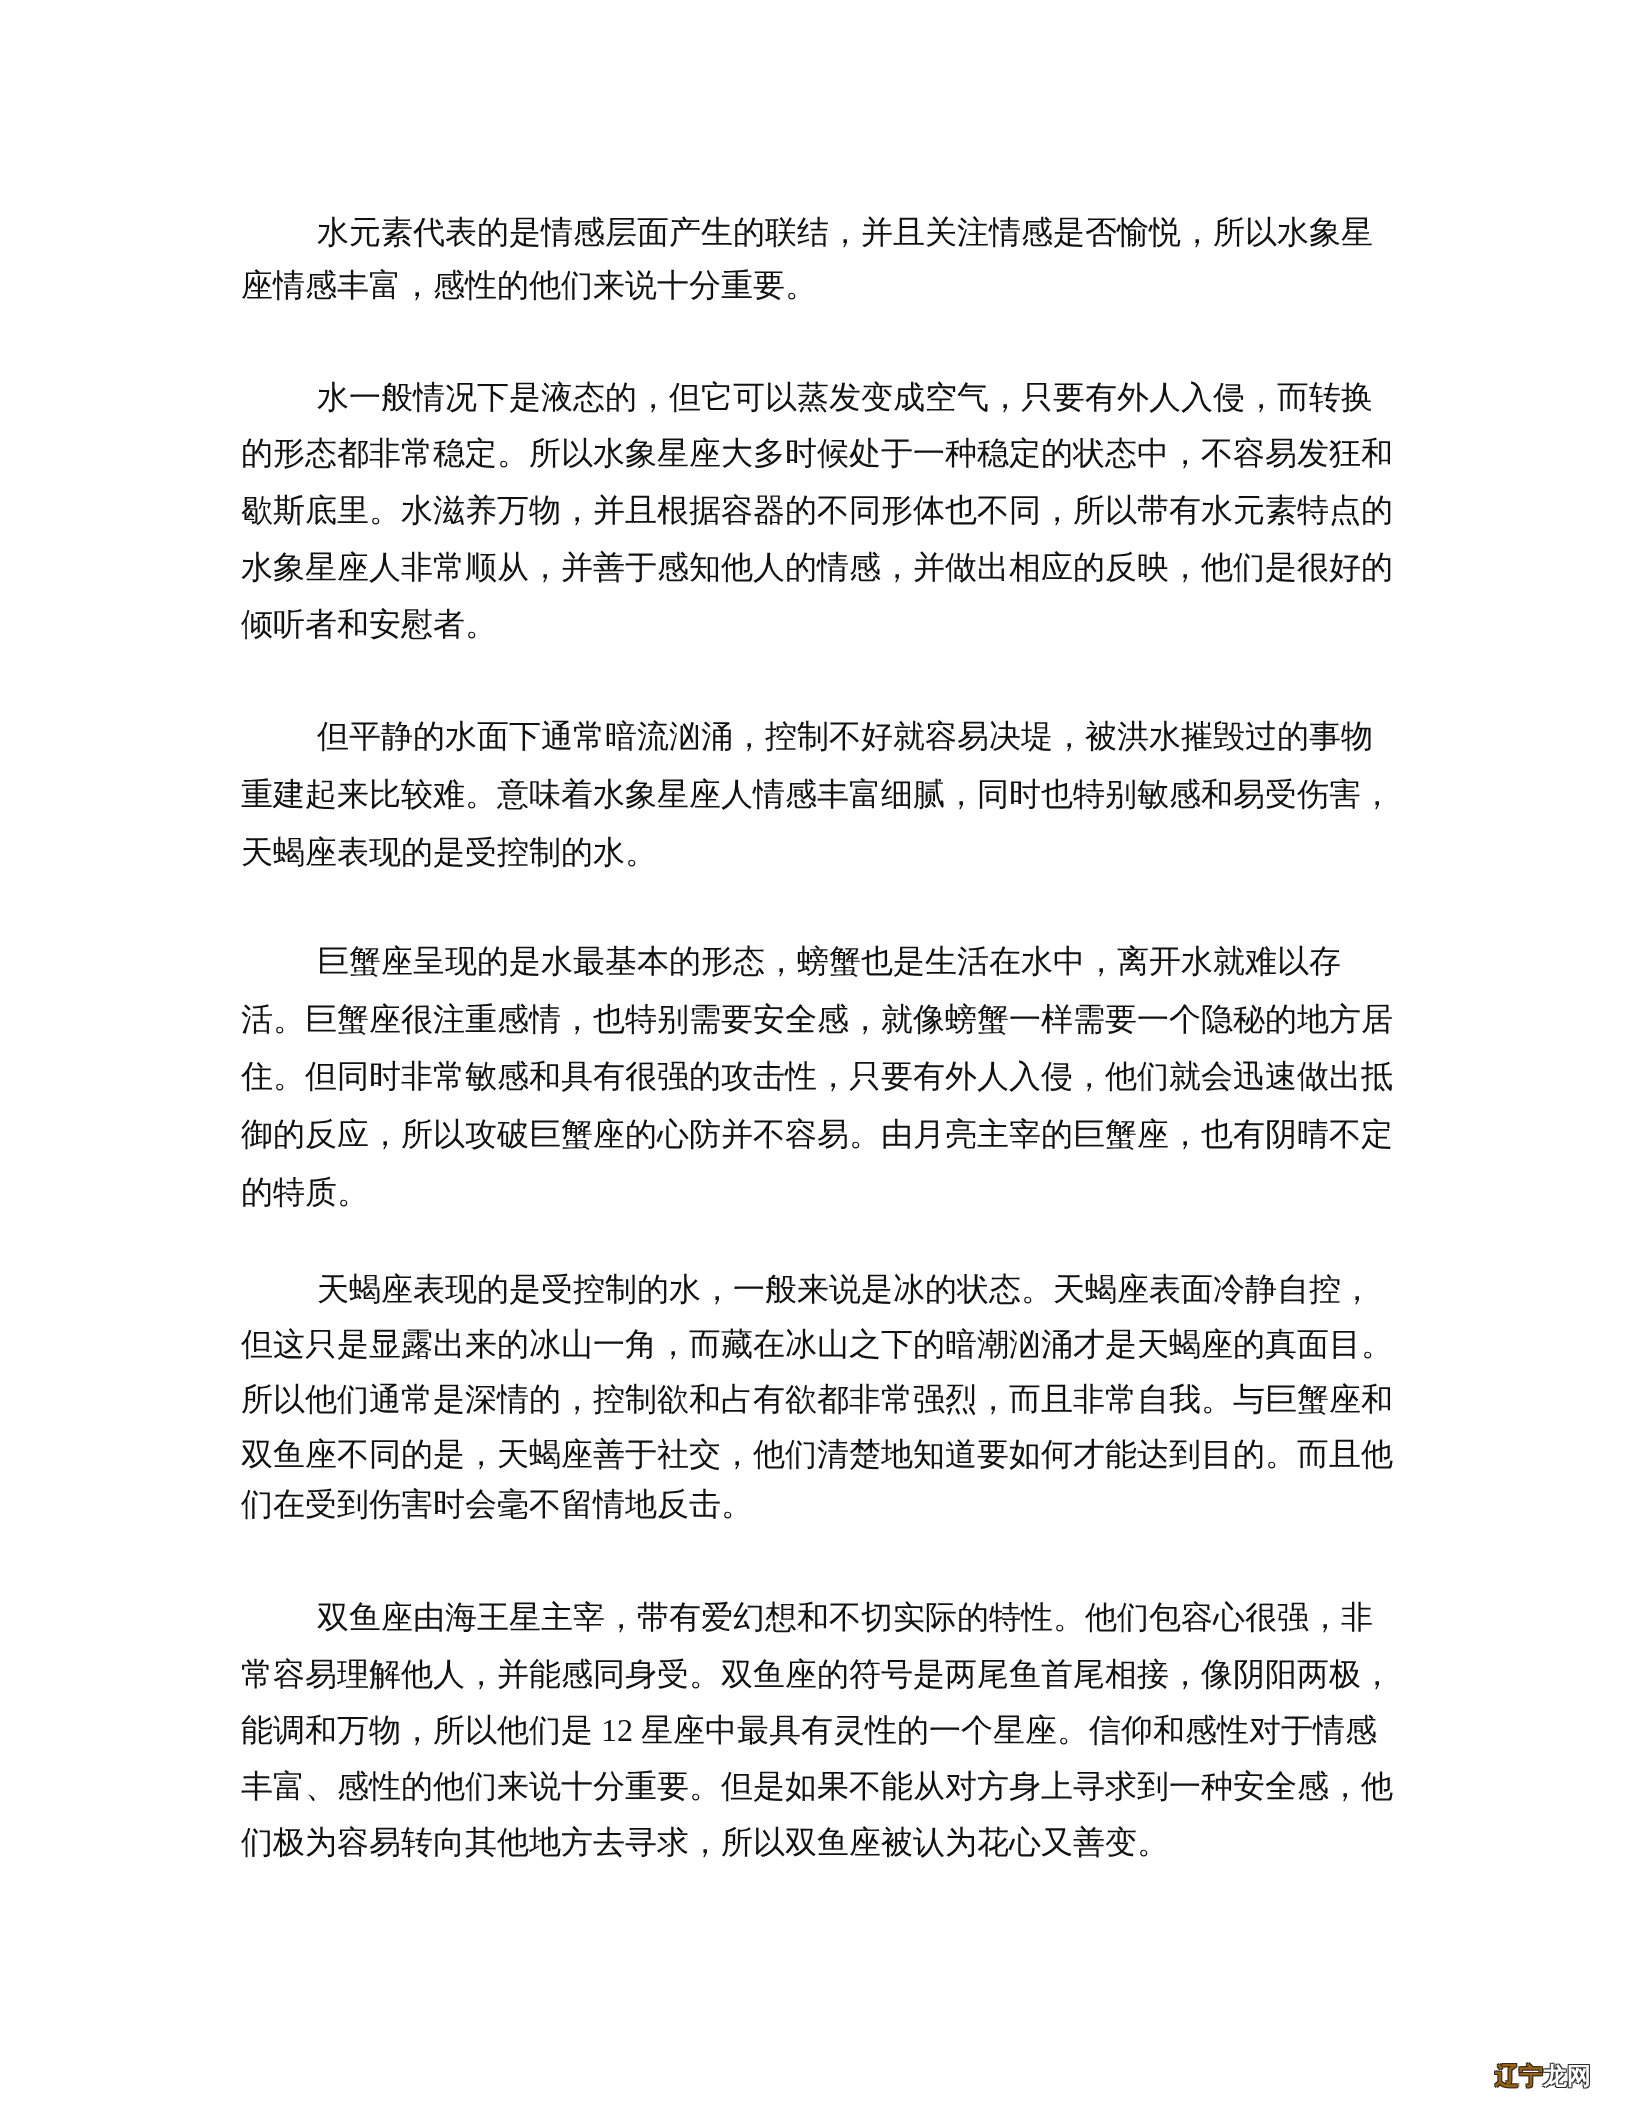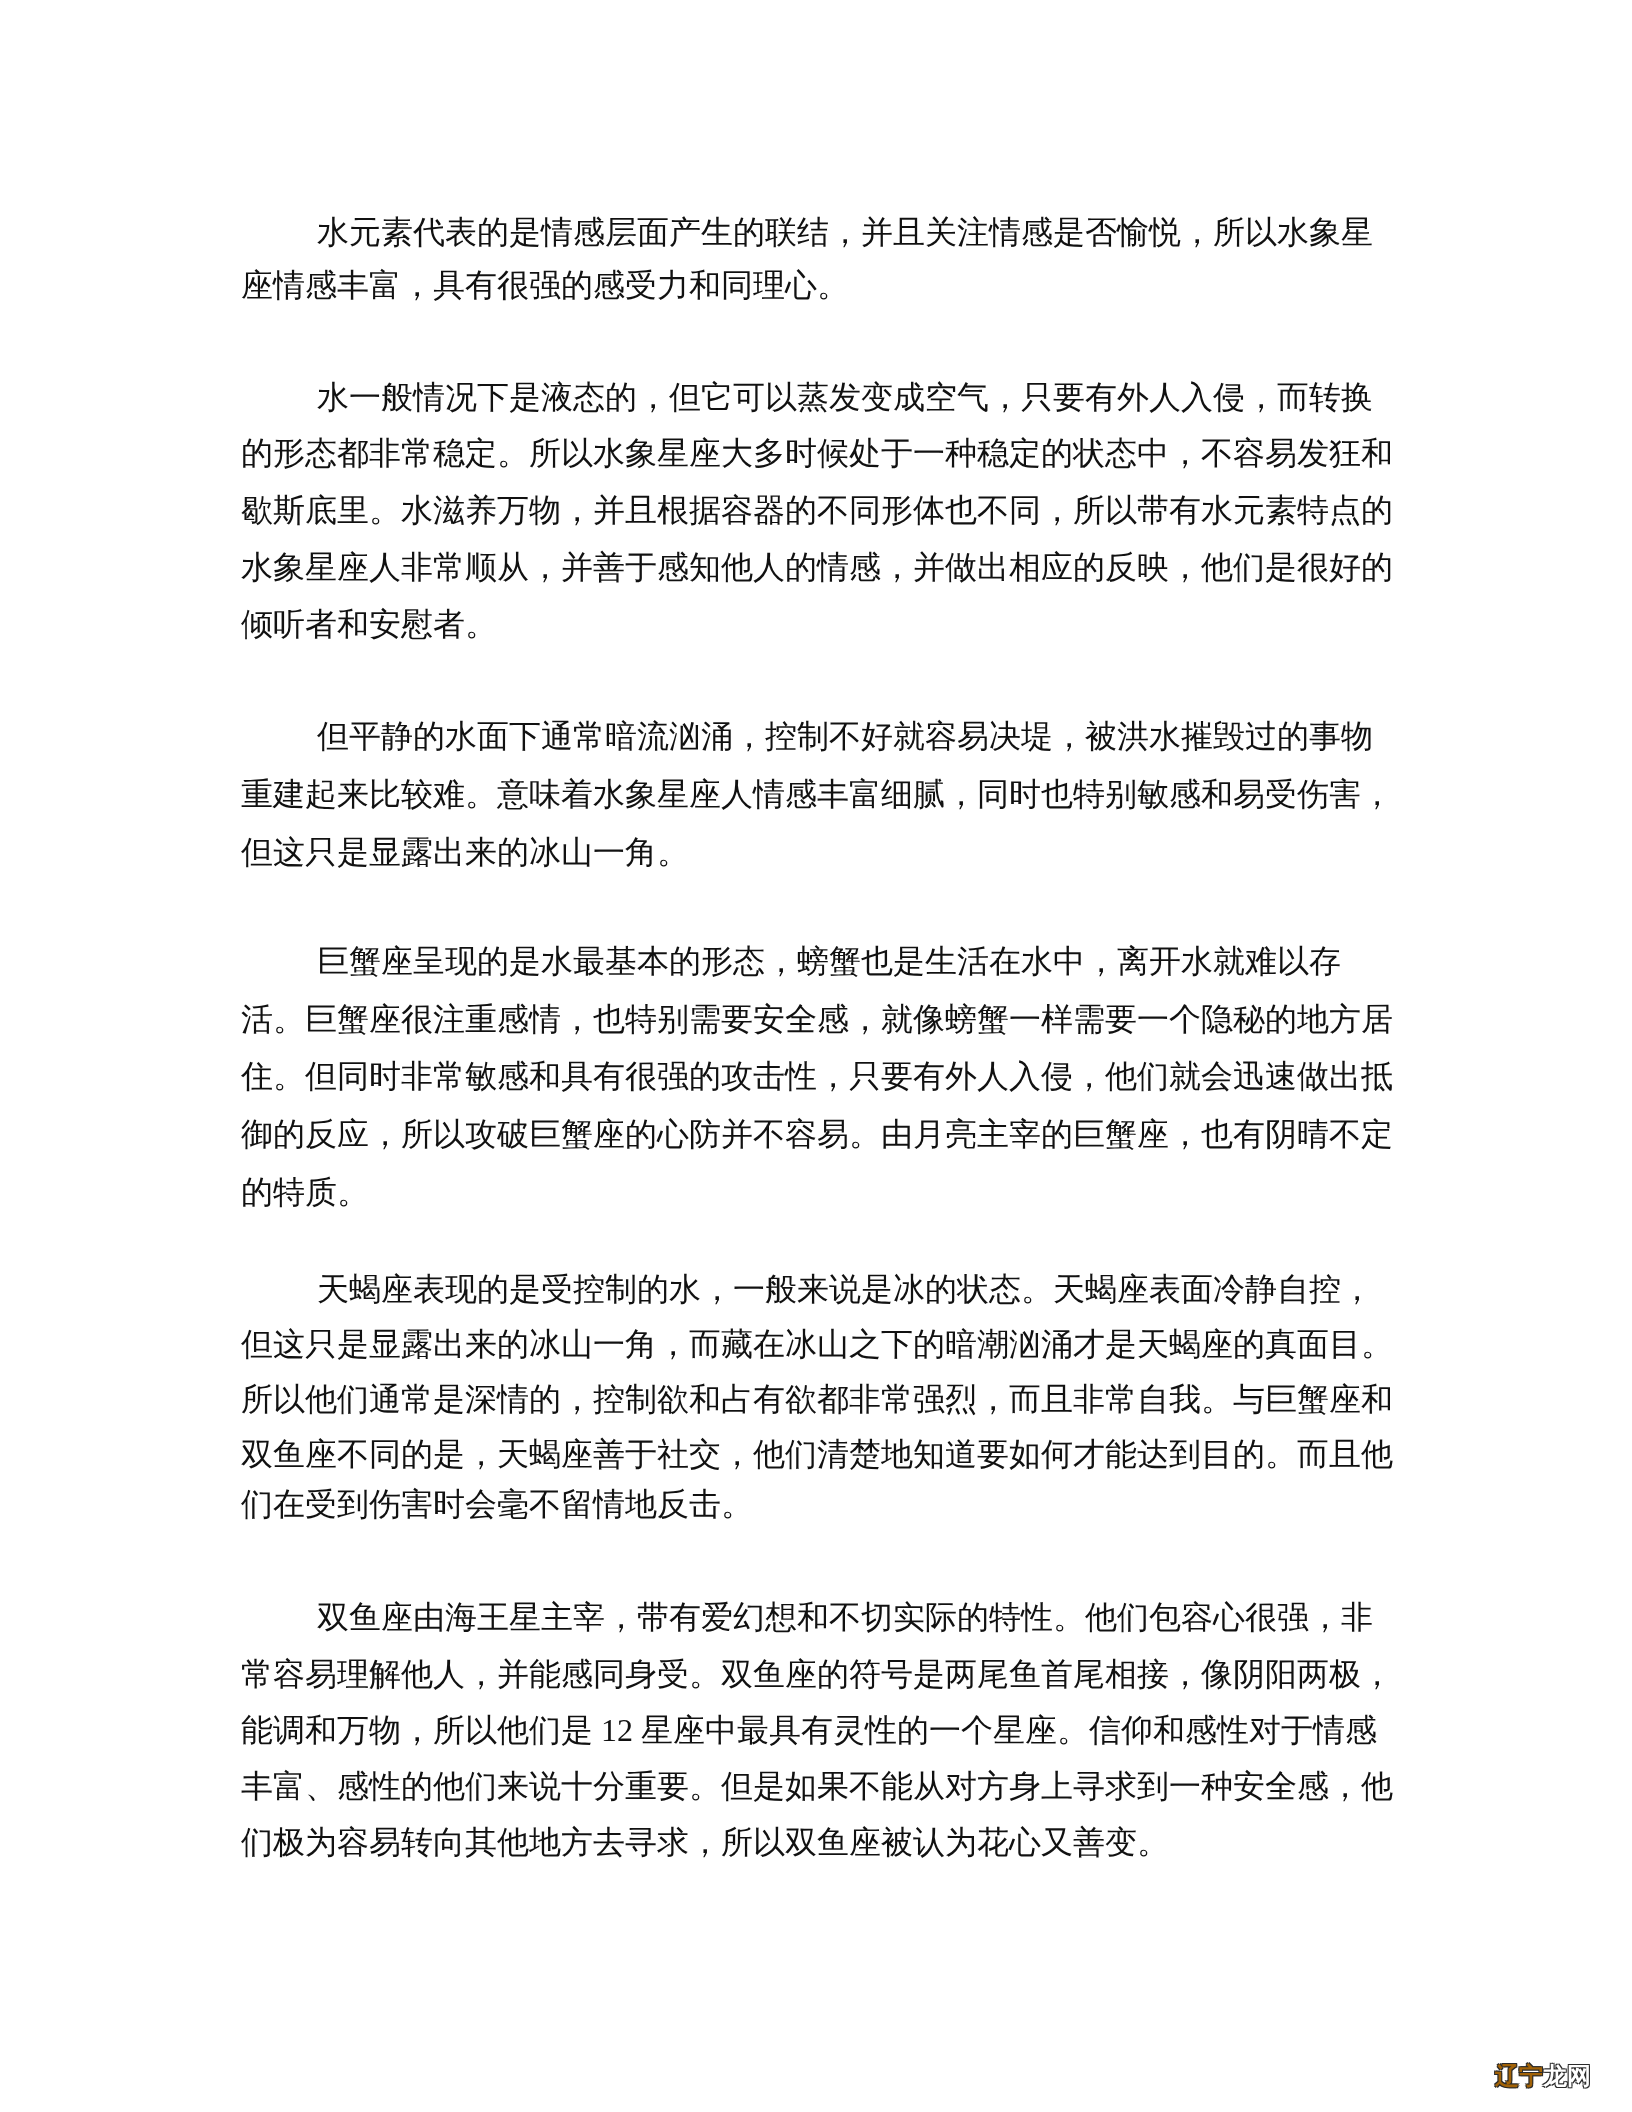--- a/index.html
+++ b/index.html
@@ -56,35 +56,35 @@
       margin-top: 16px;
     }
   </style>
 </head>
 <body>
 
 <div class="page">
 
   <div>
     <div class="line indent" style="top:212px">水元素代表的是情感层面产生的联结，并且关注情感是否愉悦，所以水象星</div>
-    <div class="line" style="top:265px">座情感丰富，具有很强的感受力和同理心。</div>
+    <div class="line" style="top:265px">座情感丰富，感性的他们来说十分重要。</div>
   </div>
 
   <div>
     <div class="line indent" style="top:377px">水一般情况下是液态的，但它可以蒸发变成空气，只要有外人入侵，而转换</div>
     <div class="line" style="top:433px">的形态都非常稳定。所以水象星座大多时候处于一种稳定的状态中，不容易发狂和</div>
     <div class="line" style="top:490px">歇斯底里。水滋养万物，并且根据容器的不同形体也不同，所以带有水元素特点的</div>
     <div class="line" style="top:547px">水象星座人非常顺从，并善于感知他人的情感，并做出相应的反映，他们是很好的</div>
     <div class="line" style="top:604px">倾听者和安慰者。</div>
   </div>
 
   <div>
     <div class="line indent" style="top:716px">但平静的水面下通常暗流汹涌，控制不好就容易决堤，被洪水摧毁过的事物</div>
     <div class="line" style="top:774px">重建起来比较难。意味着水象星座人情感丰富细腻，同时也特别敏感和易受伤害，</div>
-    <div class="line" style="top:832px">但这只是显露出来的冰山一角。</div>
+    <div class="line" style="top:832px">天蝎座表现的是受控制的水。</div>
   </div>
 
   <div>
     <div class="line indent" style="top:941px">巨蟹座呈现的是水最基本的形态，螃蟹也是生活在水中，离开水就难以存</div>
     <div class="line" style="top:999px">活。巨蟹座很注重感情，也特别需要安全感，就像螃蟹一样需要一个隐秘的地方居</div>
     <div class="line" style="top:1056px">住。但同时非常敏感和具有很强的攻击性，只要有外人入侵，他们就会迅速做出抵</div>
     <div class="line" style="top:1114px">御的反应，所以攻破巨蟹座的心防并不容易。由月亮主宰的巨蟹座，也有阴晴不定</div>
     <div class="line" style="top:1172px">的特质。</div>
   </div>
 

